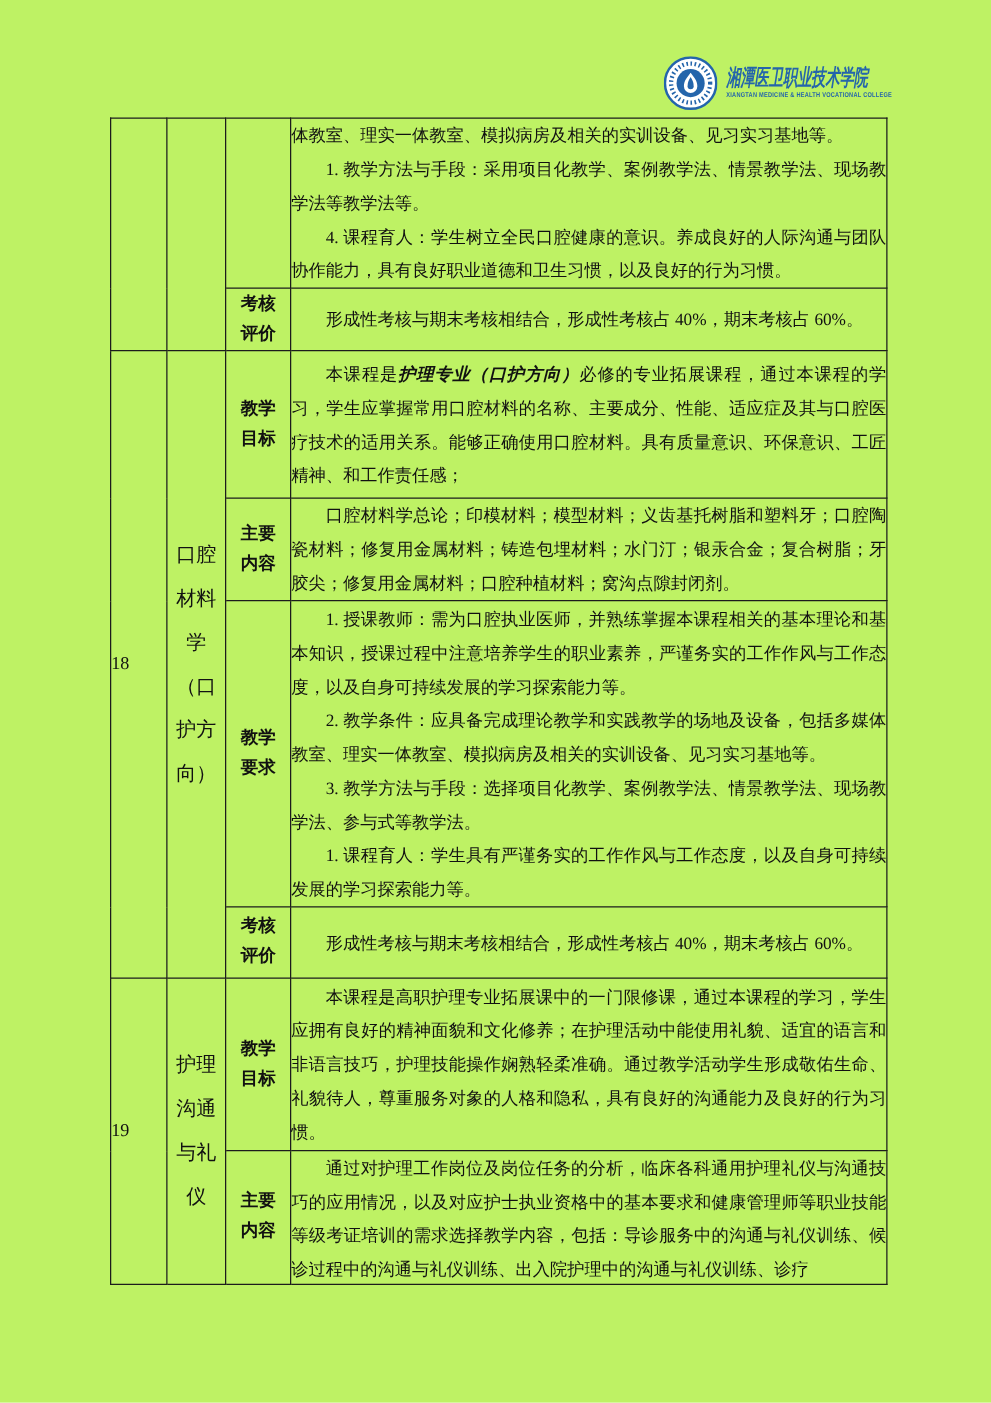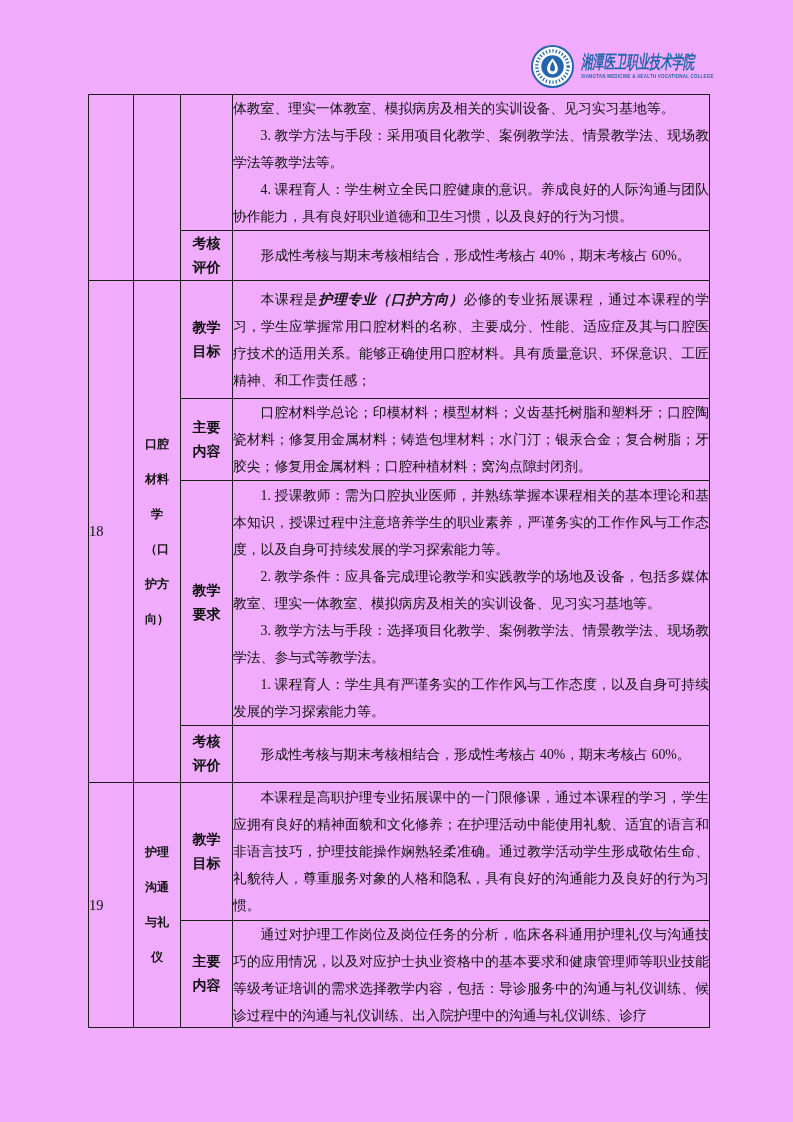--- a/index.html
+++ b/index.html
@@ -6,21 +6,21 @@
   html, body { margin: 0; padding: 0; }
   body {
     width: 793px; height: 1122px;
     background: #ffffff;
     font-family: "Liberation Serif", "DejaVu Serif", serif;
     color: #111;
   }
   .page {
     position: relative;
     width: 793px; height: 1122px;
-    background: #f0abfc;
+    background: #bef264;
     overflow: hidden;
   }
 
   
   .logo {
     position: absolute; left: 531px; top: 44px;
     display: flex; align-items: center;
     height: 44px;
   }
   .emblem { width: 43px; height: 43px; flex: 0 0 auto; }
@@ -50,23 +50,23 @@
   table.doc td {
     border: 1px solid #1c1c1c;
     vertical-align: middle;
     padding: 0;
   }
   td.num {
     text-align: left; font-size: 14.5px;
     font-family: "Liberation Serif", serif;
   }
   td.name {
-    text-align: center; font-weight: bold;
+    text-align: center; font-weight: normal;
     white-space: pre-line; line-height: 35px;
-    font-size: 12px;
+    font-size: 16px;
   }
   td.cat {
     text-align: center; font-weight: bold;
     white-space: pre-line; line-height: 24px;
     font-size: 14px;
   }
   td.content { padding: 0 8px; text-align: justify; margin-top: 24px; }
   td.content p { margin: 0; line-height: 27px; }
   td.content p.indent { text-indent: 2em; }
   .b { font-weight: bold; font-style: italic; }
@@ -116,21 +116,21 @@
         <col style="width:477px">
     </colgroup>
 
     <tbody>
         <tr>
       <td class="num" rowspan="2"></td>
       <td class="name" rowspan="2"></td>
       <td class="cat hA"></td>
       <td class="content hA">
         <p>体教室、理实一体教室、模拟病房及相关的实训设备、见习实习基地等。</p>
-        <p class="indent">3. 教学方法与手段：采用项目化教学、案例教学法、情景教学法、现场教学法等教学法等。</p>
+        <p class="indent">1. 教学方法与手段：采用项目化教学、案例教学法、情景教学法、现场教学法等教学法等。</p>
         <p class="indent">4. 课程育人：学生树立全民口腔健康的意识。养成良好的人际沟通与团队协作能力，具有良好职业道德和卫生习惯，以及良好的行为习惯。</p>
       </td>
     </tr>
     <tr>
       <td class="cat hB">考核
 评价</td>
       <td class="content hB">
         <p class="indent">形成性考核与期末考核相结合，形成性考核占 40%，期末考核占 60%。</p>
       </td>
     </tr>

